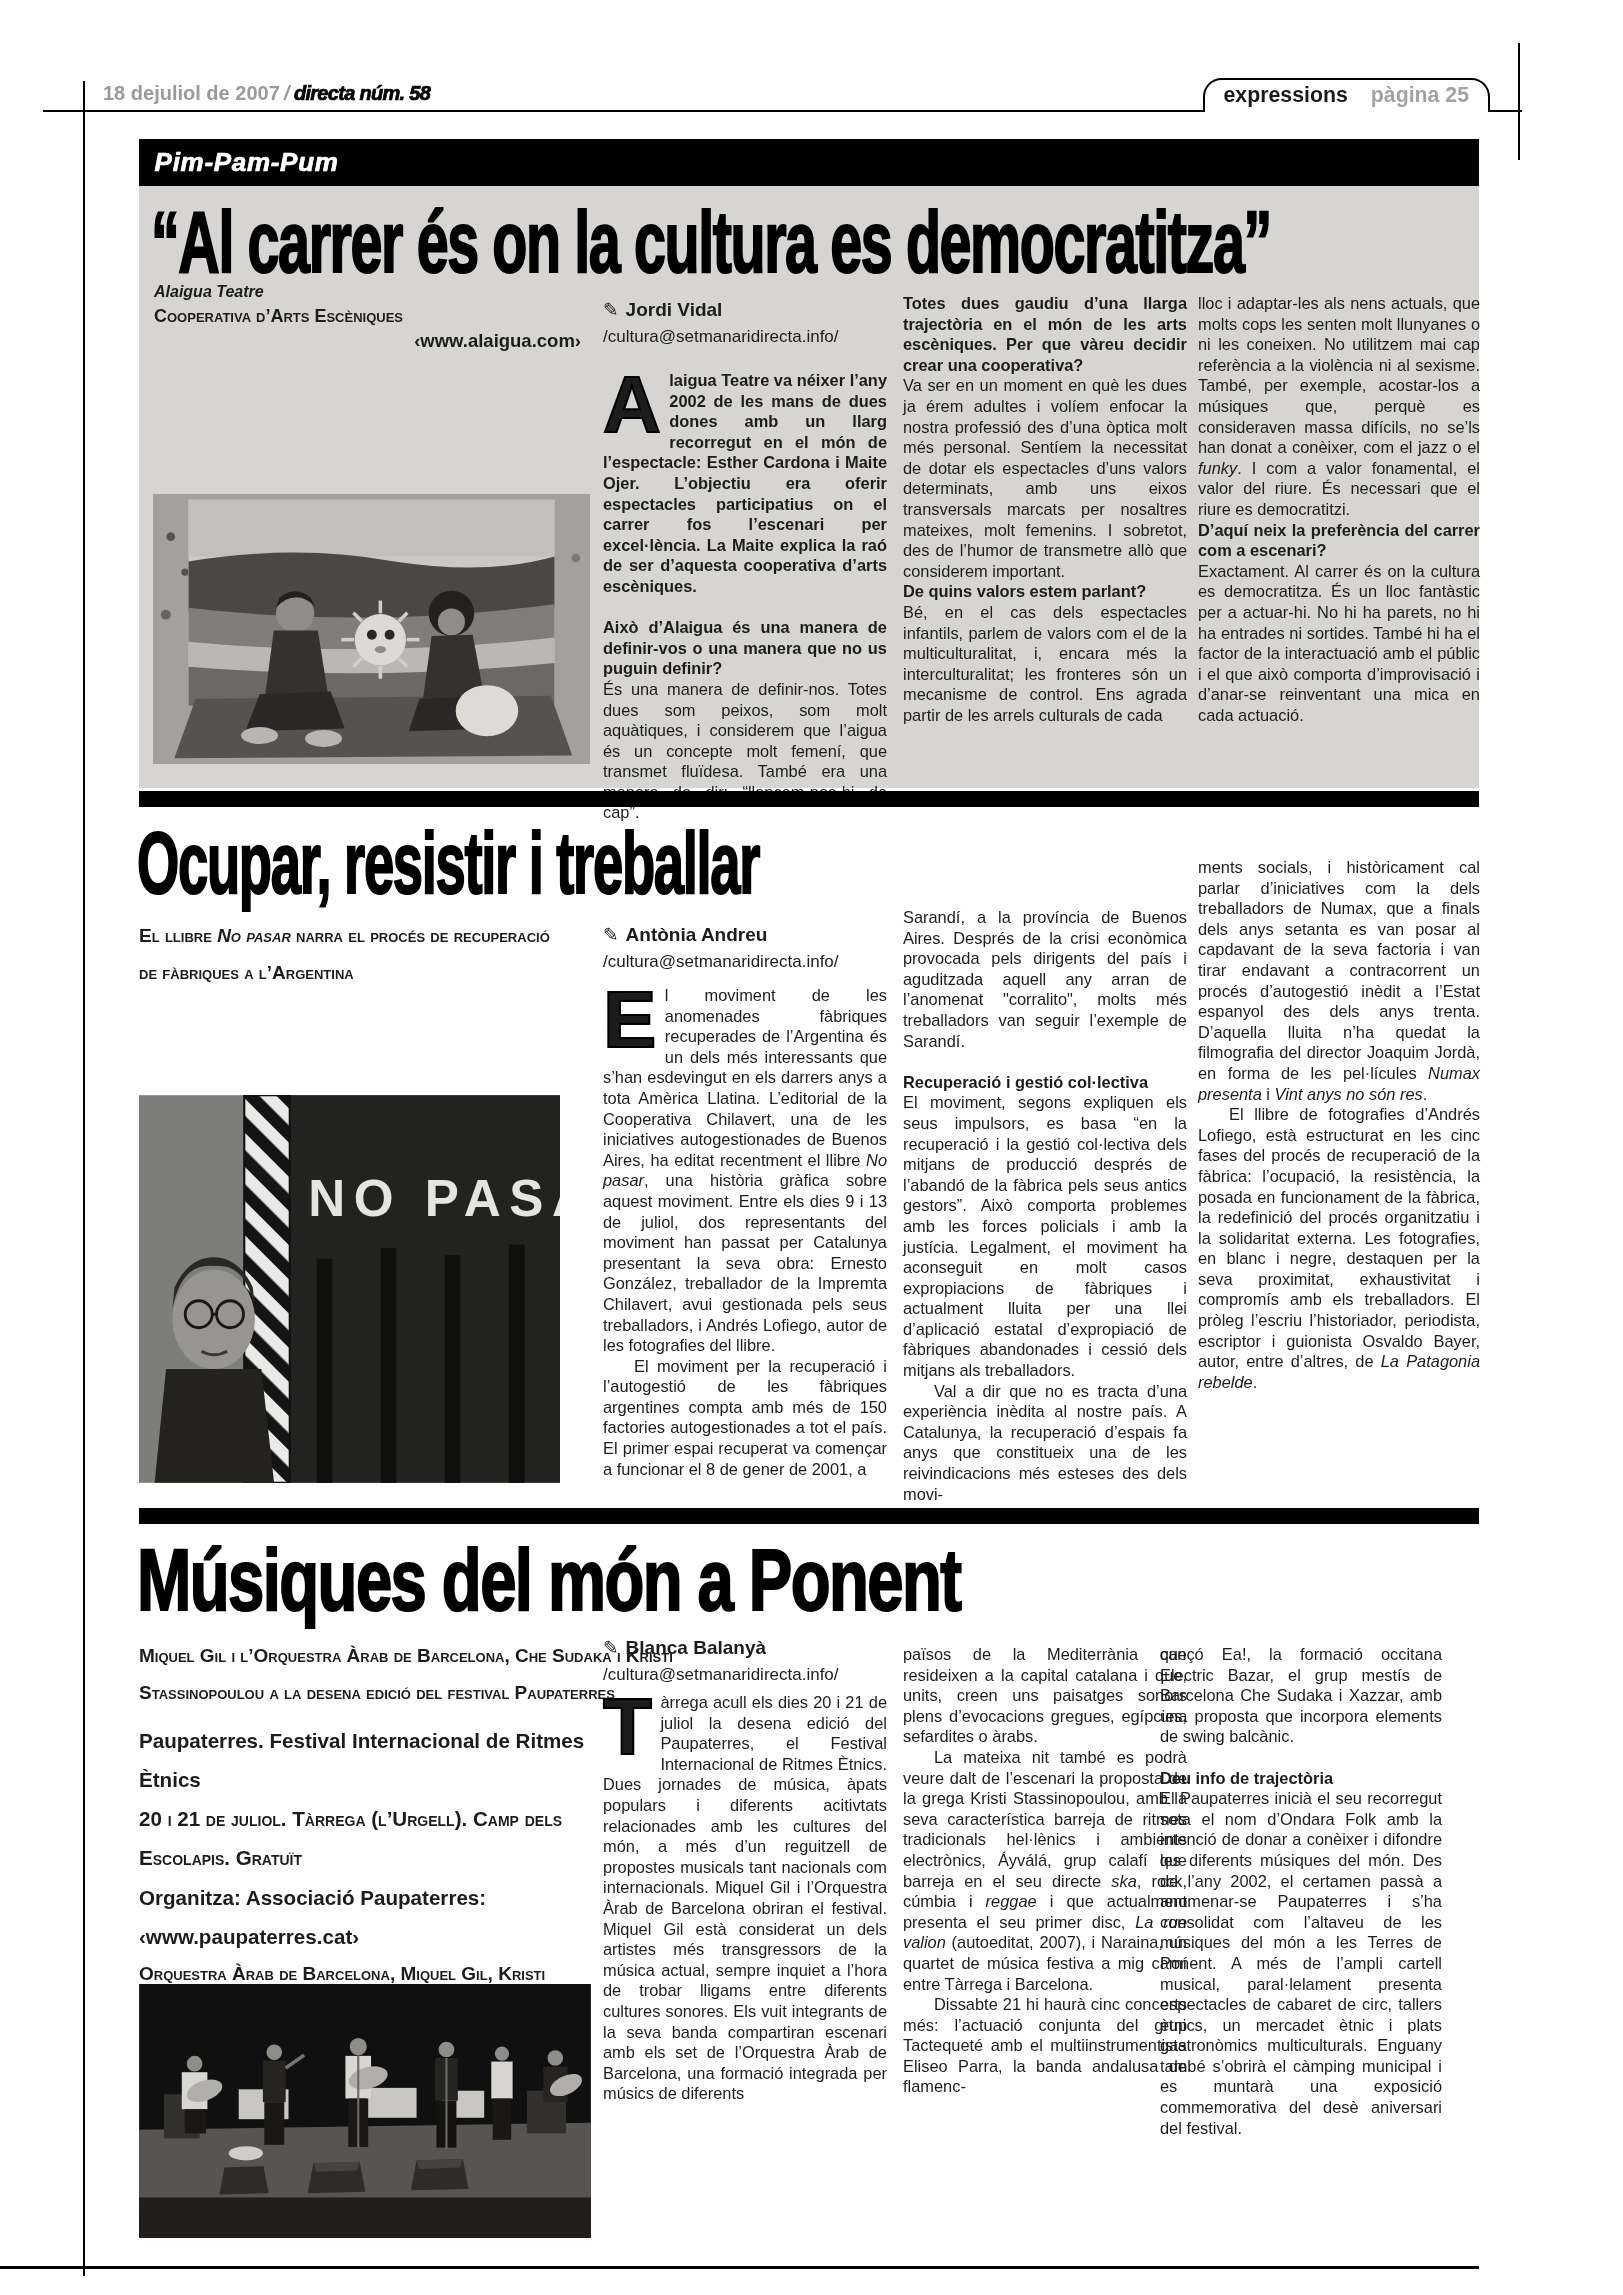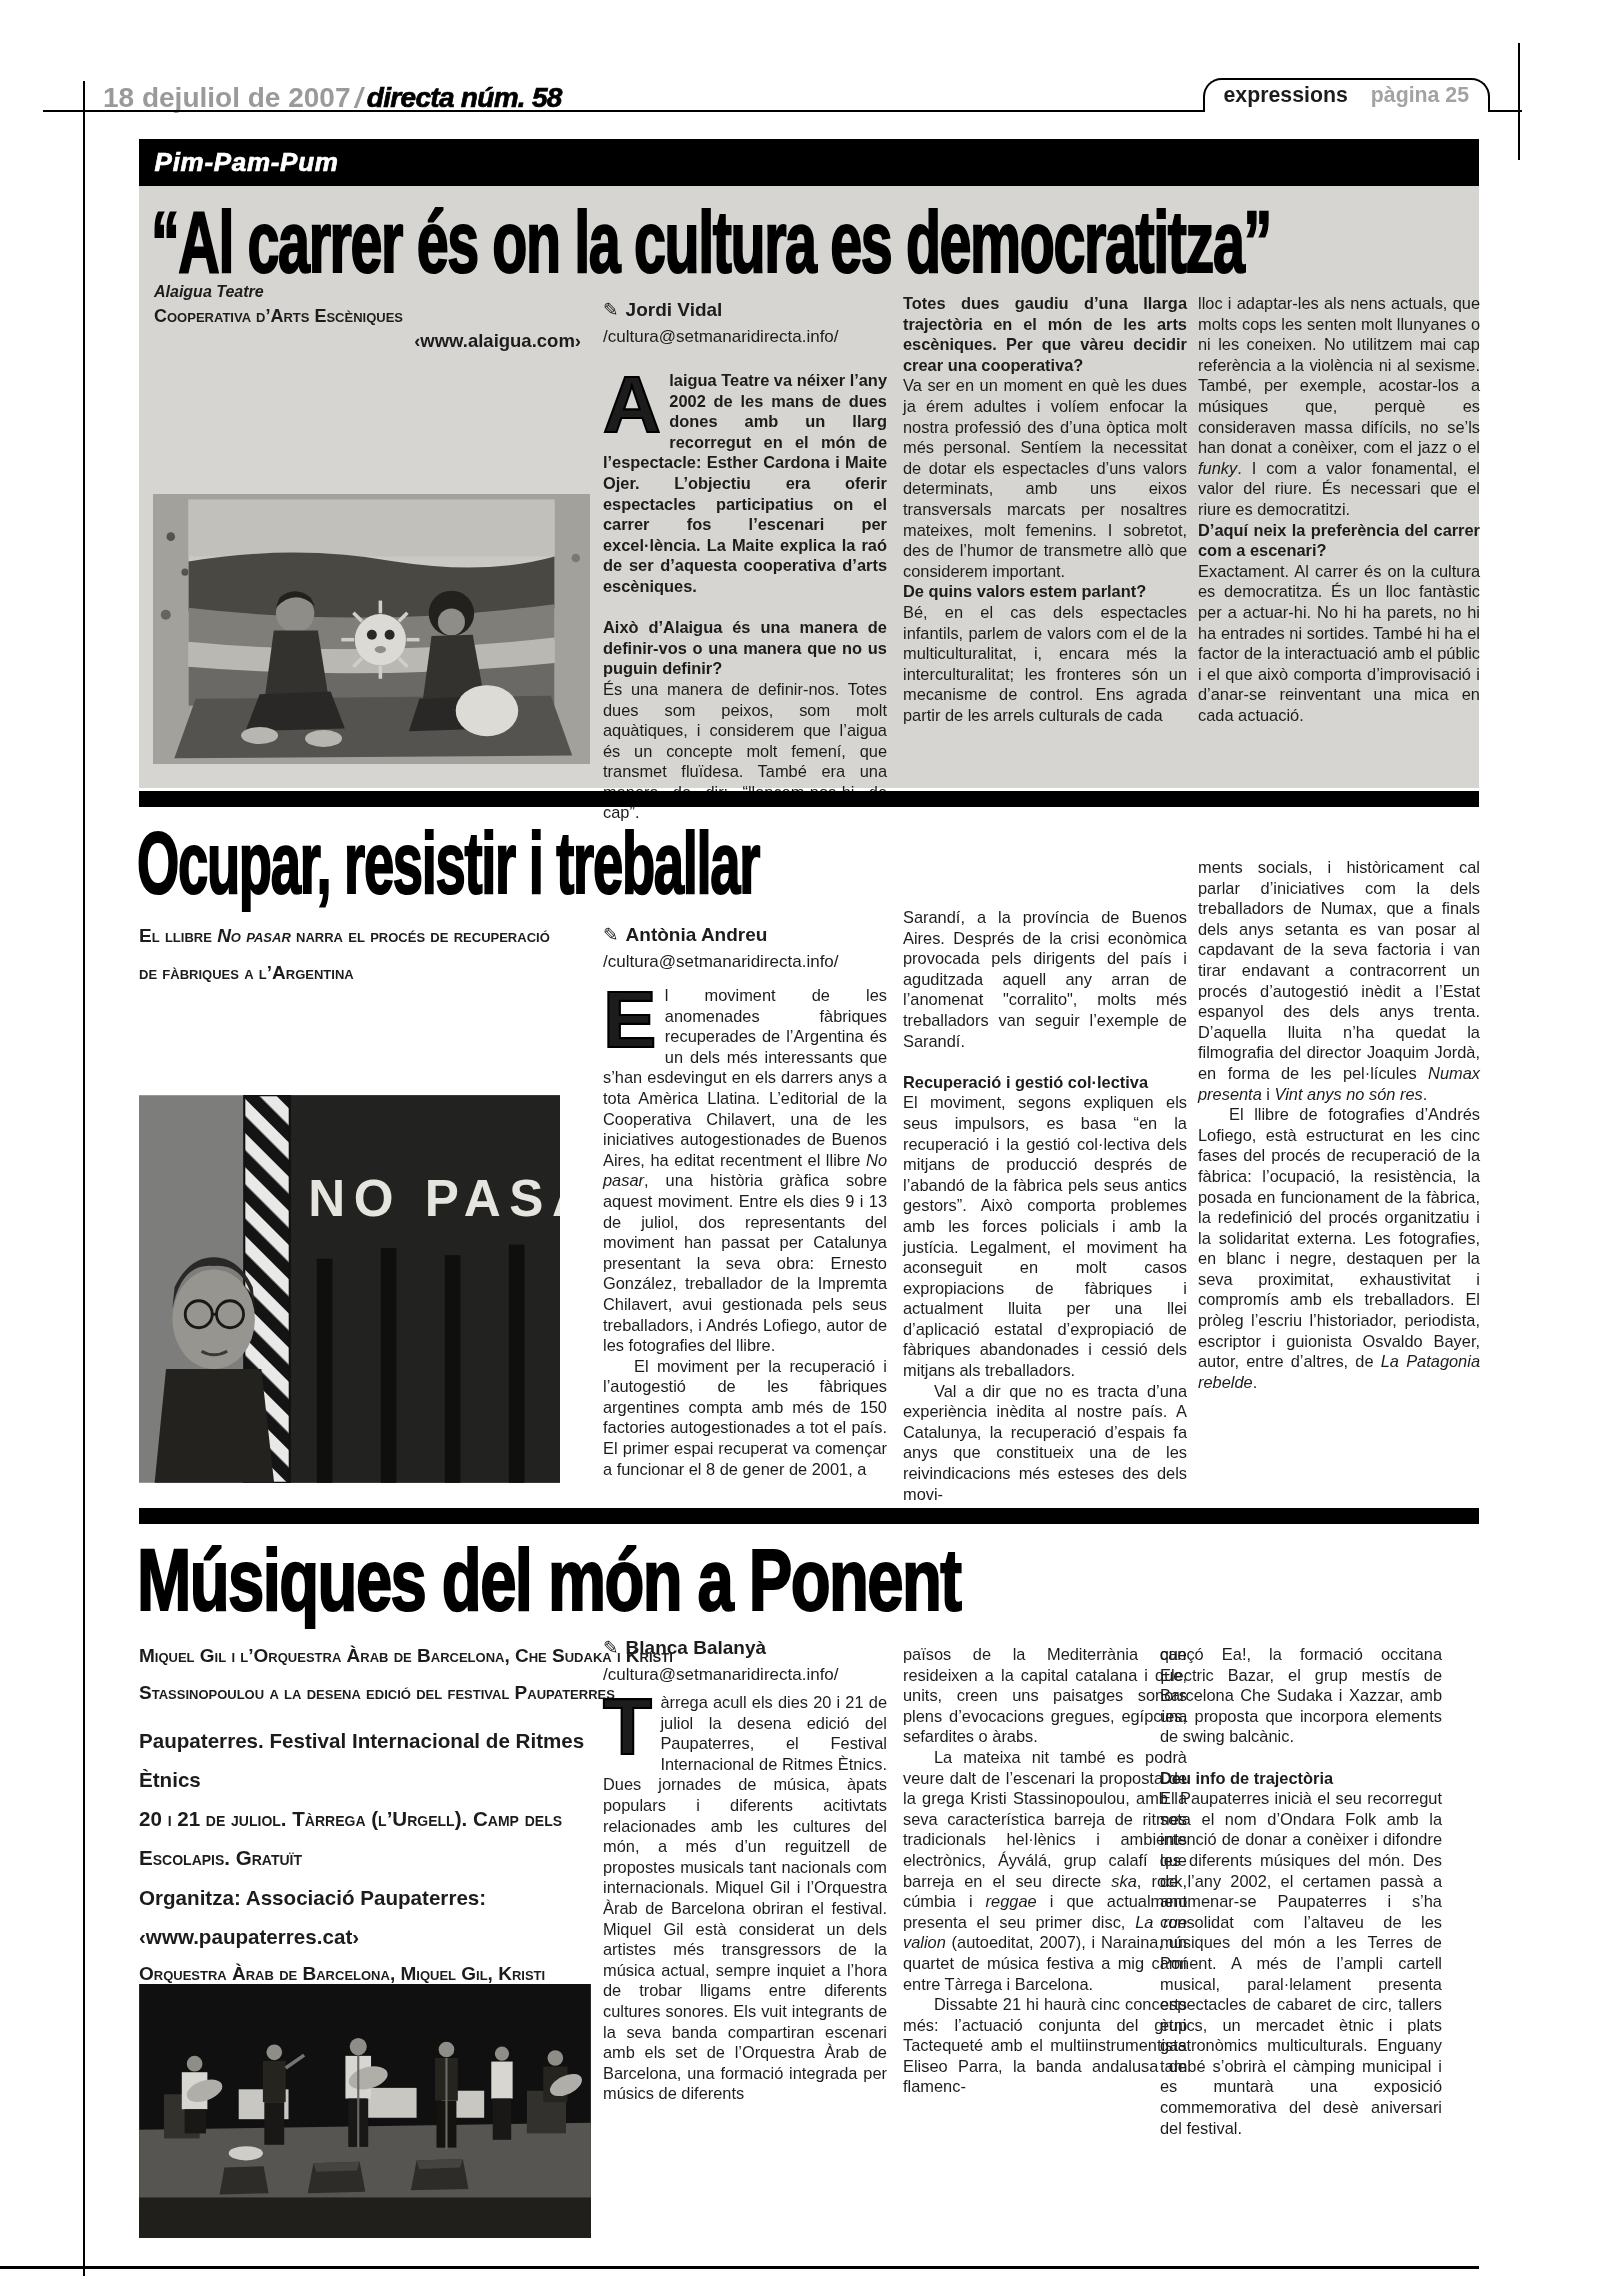--- a/index.html
+++ b/index.html
@@ -1,21 +1,21 @@
 <!DOCTYPE html>
 <html style="font-size:11.4px"><head>
 <meta charset="utf-8">
 <style>
   html,body{margin:0;padding:0;background:#fff;}
   .page{position:relative;width:1623px;height:2295px;background:#ffffff;
         font-family:"Liberation Sans",sans-serif;color:#1c1c1c;overflow:hidden;}
   .abs{position:absolute;}
   
   .hdr-line{background:#000;}
-  .hdr-text{font-size:28px;font-weight:700;white-space:nowrap;}
+  .hdr-text{font-size:20px;font-weight:700;white-space:nowrap;}
   .hdr-date{color:#9a9a9a;}
   .hdr-sep{color:#9a9a9a;font-style:italic;padding:0 4.3px;}
   .hdr-brand{color:#000;font-style:italic;letter-spacing:-0.7px;-webkit-text-stroke:0.7px #000;}
   .tab{box-sizing:border-box;border:2.1px solid #000;border-bottom:none;background:#fff;
        border-radius:18.5px 18.5px 0 0;text-align:center;font-size:21.3px;font-weight:700;
        line-height:31px;white-space:nowrap;padding:0 18.5px;}
   .tab .muted{color:#a3a3a3;margin-left:23px;text-align:center;}
   
   .graybox{background:#d6d5d1;}
   .bar{background:#000;color:#fff;}

